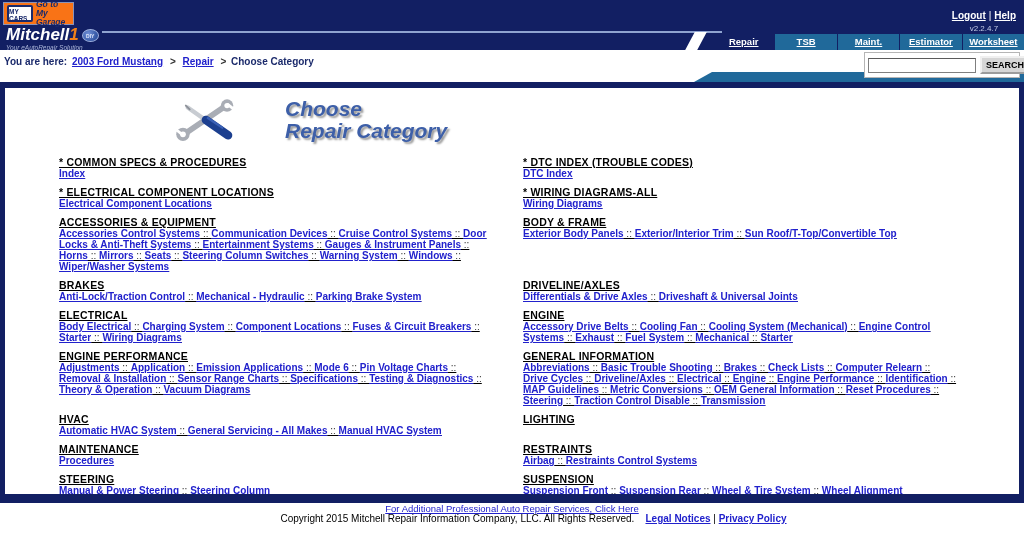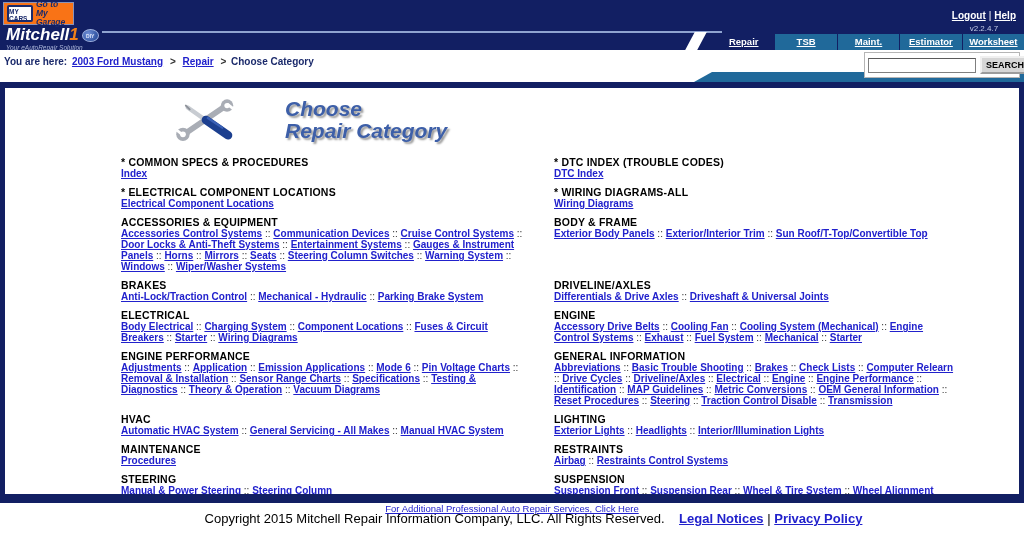--- a/index.html
+++ b/index.html
@@ -38,34 +38,34 @@
   .search-input { width:108px; height:15px; border:1px solid #7f7f7f; border-top-color:#5a5a5a; font-size:10px; padding:0 2px; }
   .search-btn { height:18px; background:#d6d6d6; border:2px outset #f0f0f0; font-size:9px; font-weight:bold; color:#000; padding:0 4px; cursor:pointer; font-family:"Liberation Sans",sans-serif; }
 
   
   .rule-top { width:1024px; height:6px; background:#121f63; }
   .content { width:1024px; height:406px; background:#fff; border-left:5px solid #121f63; border-right:5px solid #121f63; overflow:hidden; }
   .page-head { display:flex; align-items:flex-end; margin:8px 0 10px 168px; height:46px;gap:38px; }
   .tools-icon { width:64px; height:46px; margin-right:10px; }
   .head-text { font-size:21px; line-height:22px; font-weight:bold; font-style:italic; color:#3d5fa8; text-shadow:2px 2px 2px #9a9a9a; }
 
-  .cat-grid { padding:4px 62px 0 116px; }
+  .cat-grid { padding:4px 62px 0 54px;text-decoration:underline; }
   .cat-row { display:grid; grid-template-columns:1fr 1fr; column-gap:30px; }
   .cat-cell { min-width:0; padding-bottom:7px; }
   .cat-title { font-size:10.5px; font-weight:bold; color:#000; line-height:12px; letter-spacing:.2px; }
   .cat-links { font-size:10px; line-height:11px; color:#000; }
   .cat-links a { color:#2121cc; font-weight:bold; text-decoration:underline; }
   .cat-links .sep { color:#333; }
 
   
   .rule-bottom { width:1024px; height:9px; background:#121f63; }
   .footer { width:1024px; height:40px; background:#fff; text-align:center; padding-top:1px; }
   .footer .f-link { font-size:9.5px; line-height:10px; }
   .footer .f-link a { color:#2121cc; text-decoration:underline; }
-  .footer .f-copy { font-size:13px; line-height:9px; color:#000;margin-left:43px; }
+  .footer .f-copy { font-size:10px; line-height:9px; color:#000;margin-left:43px; }
   .footer .f-copy a { color:#2121cc; text-decoration:underline; font-weight:bold; }
   .footer .f-top { font-size:10px; line-height:10px; font-weight:bold; }
   .footer .f-top a { color:#1b2a6b; text-decoration:underline; }
   .bottom-bar { width:1024px; height:8px; background:#20699a; }
 </style>
 </head>
 <body>
 
 <div class="topbar">
   <div class="garage-btn">
@@ -197,21 +197,20 @@
           <div class="cat-links"><a href="#">Abbreviations</a><span class="sep"> :: </span><a href="#">Basic Trouble Shooting</a><span class="sep"> :: </span><a href="#">Brakes</a><span class="sep"> :: </span><a href="#">Check Lists</a><span class="sep"> :: </span><a href="#">Computer Relearn</a><span class="sep"> :: </span><a href="#">Drive Cycles</a><span class="sep"> :: </span><a href="#">Driveline/Axles</a><span class="sep"> :: </span><a href="#">Electrical</a><span class="sep"> :: </span><a href="#">Engine</a><span class="sep"> :: </span><a href="#">Engine Performance</a><span class="sep"> :: </span><a href="#">Identification</a><span class="sep"> :: </span><a href="#">MAP Guidelines</a><span class="sep"> :: </span><a href="#">Metric Conversions</a><span class="sep"> :: </span><a href="#">OEM General Information</a><span class="sep"> :: </span><a href="#">Reset Procedures</a><span class="sep"> :: </span><a href="#">Steering</a><span class="sep"> :: </span><a href="#">Traction Control Disable</a><span class="sep"> :: </span><a href="#">Transmission</a></div>
         </div>
       </div>
       <div class="cat-row">
         <div class="cat-cell">
           <div class="cat-title">HVAC</div>
           <div class="cat-links"><a href="#">Automatic HVAC System</a><span class="sep"> :: </span><a href="#">General Servicing - All Makes</a><span class="sep"> :: </span><a href="#">Manual HVAC System</a></div>
         </div>
         <div class="cat-cell">
           <div class="cat-title">LIGHTING</div>
-          <div class="cat-links"><a href="#">Exterior Lights</a><span class="sep"> :: </span><a href="#">Headlights</a><span class="sep"> :: </span><a href="#">Interior/Illumination Lights</a></div>
         </div>
       </div>
       <div class="cat-row">
         <div class="cat-cell">
           <div class="cat-title">MAINTENANCE</div>
           <div class="cat-links"><a href="#">Procedures</a></div>
         </div>
         <div class="cat-cell">
           <div class="cat-title">RESTRAINTS</div>
           <div class="cat-links"><a href="#">Airbag</a><span class="sep"> :: </span><a href="#">Restraints Control Systems</a></div>

